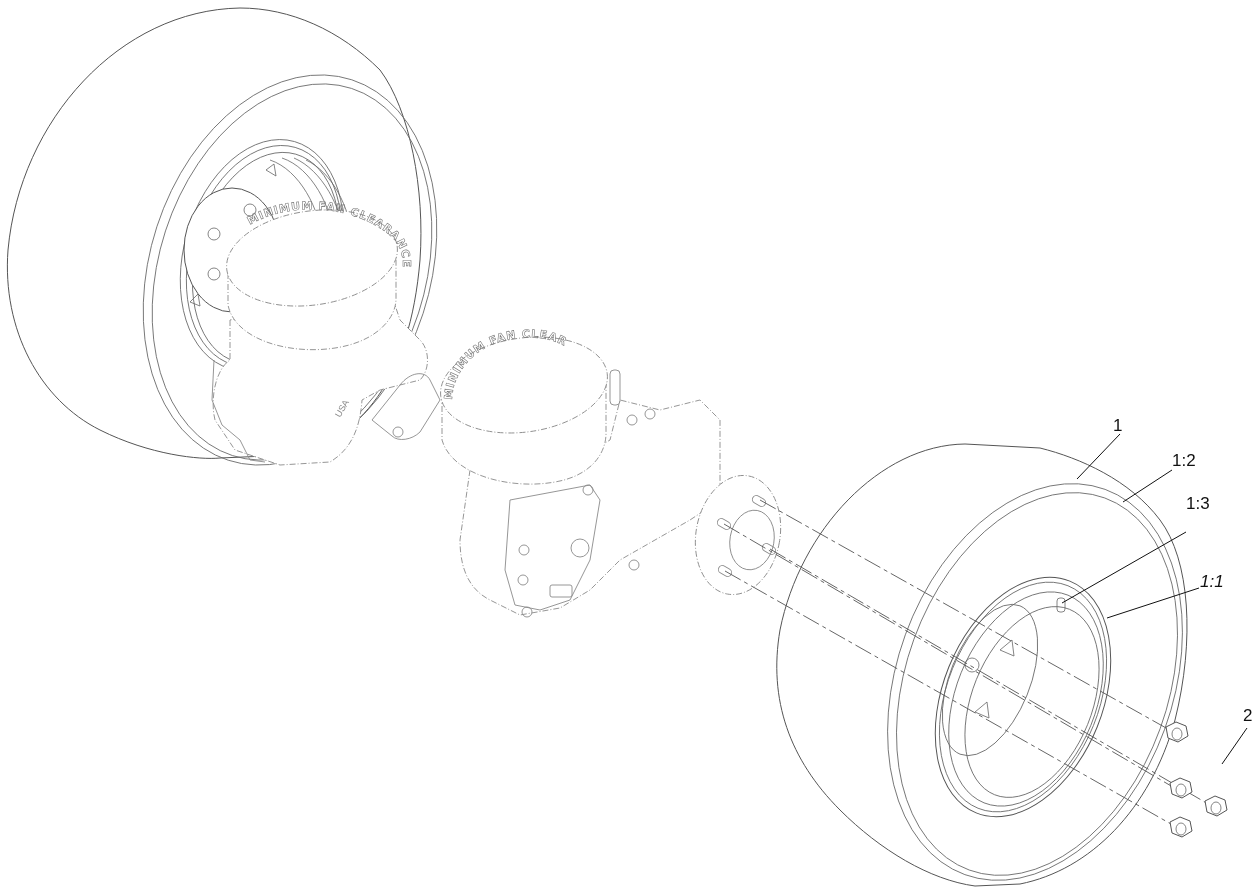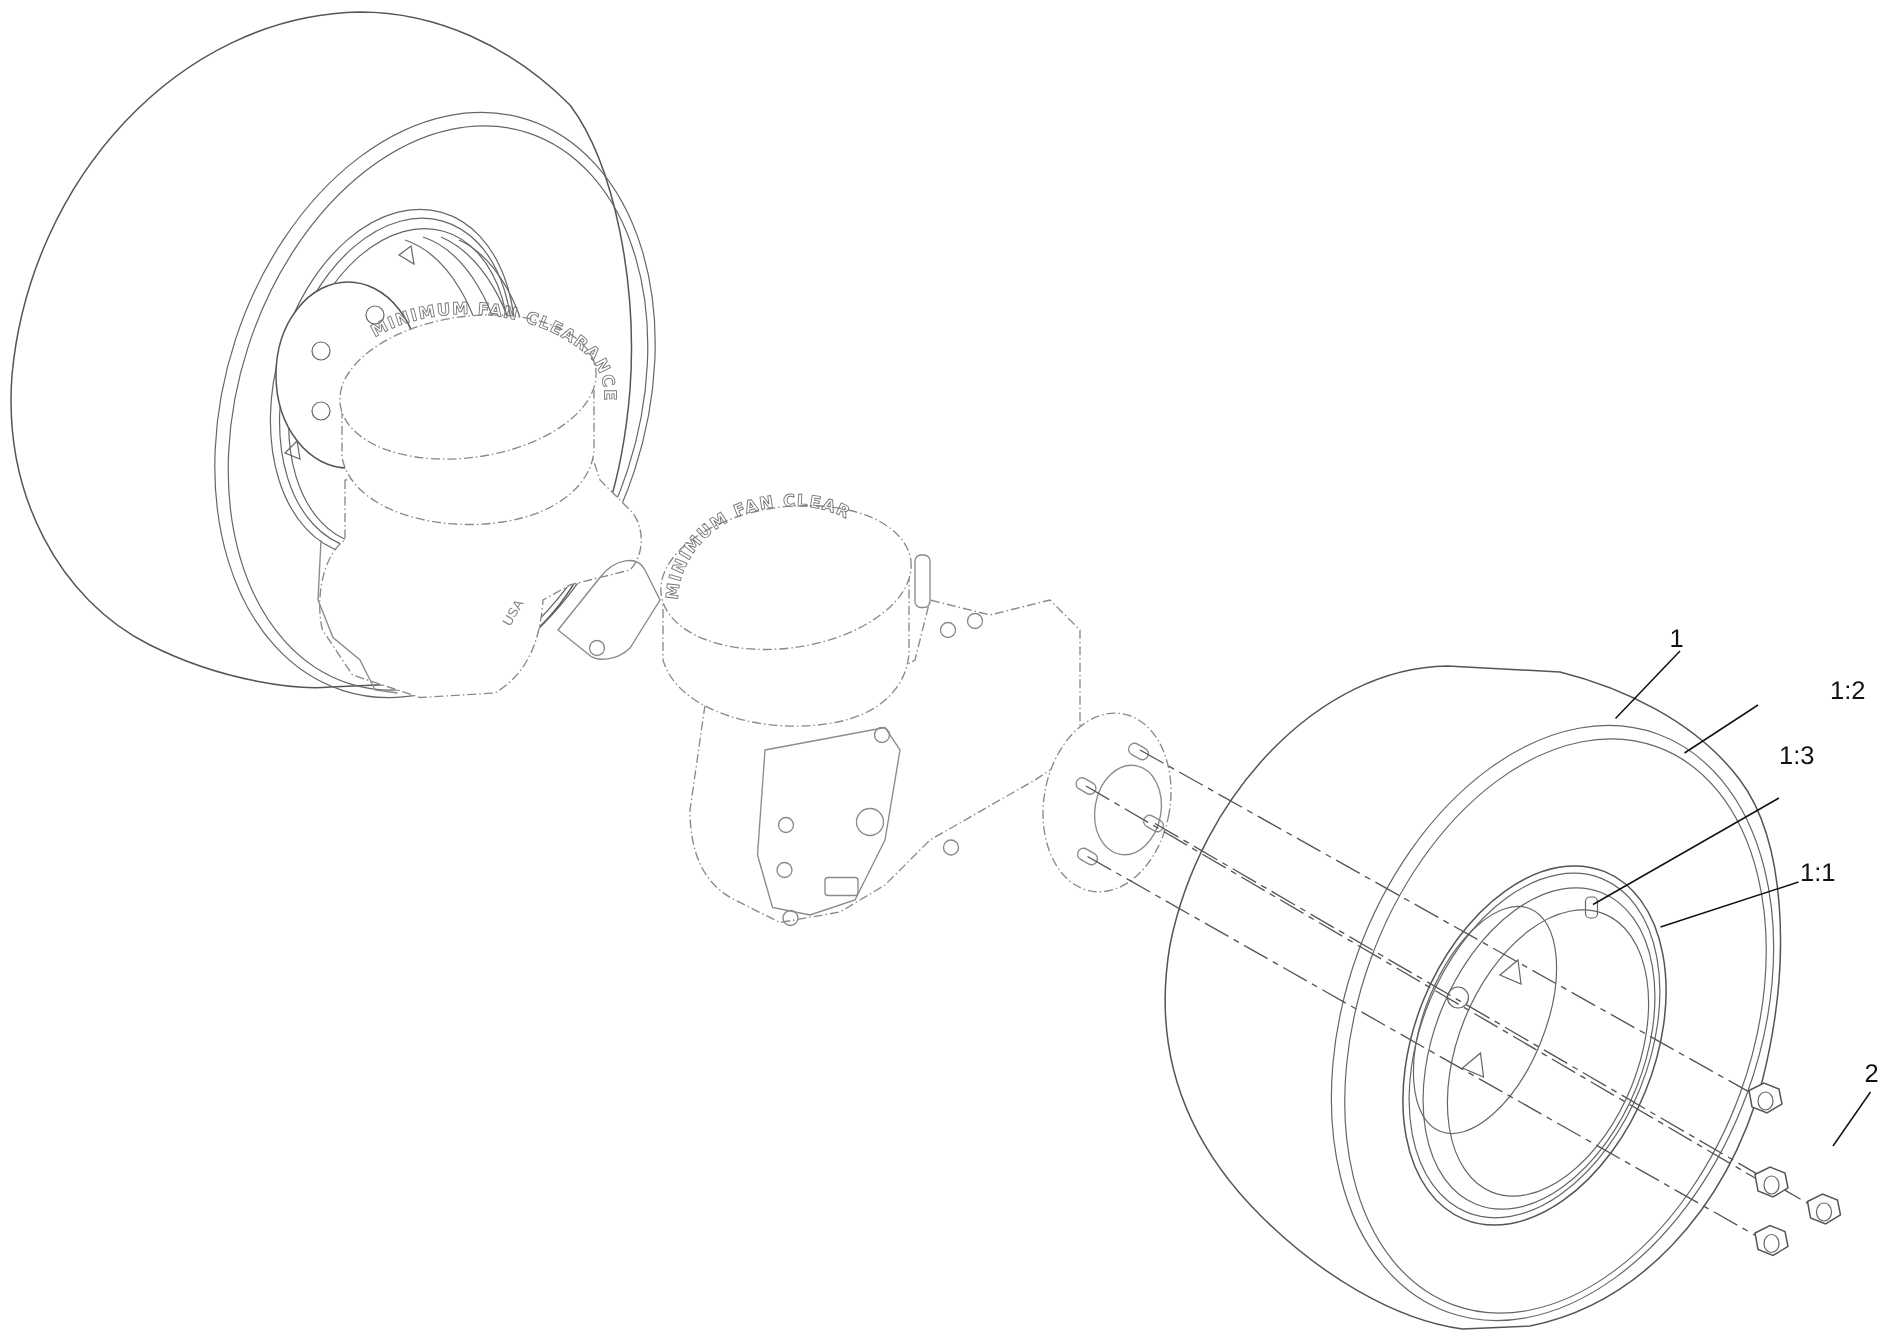--- a/index.html
+++ b/index.html
@@ -139,16 +139,16 @@
   <g>
     <line class="leader" x1="1120" y1="434" x2="1077" y2="479"></line>
     <line class="leader" x1="1172" y1="470" x2="1123" y2="502"></line>
     <line class="leader" x1="1186" y1="532" x2="1062" y2="603"></line>
     <line class="leader" x1="1199" y1="588" x2="1107" y2="618"></line>
     <line class="leader" x1="1247" y1="728" x2="1222" y2="764"></line>
   </g>
 </svg>
 
 <div class="callout-label" style="left:1113px; top:417px;">1</div>
-<div class="callout-label" style="left:1220px; top:452px;">1:2</div>
+<div class="callout-label" style="left:1172px; top:452px;">1:2</div>
 <div class="callout-label" style="left:1186px; top:495px;">1:3</div>
-<div class="callout-label" style="left:1200px; top:573px;">1:1</div>
+<div class="callout-label" style="left:1200px; top:573px;font-style:italic;">1:1</div>
 <div class="callout-label" style="left:1243px; top:707px;">2</div>
 
 </body></html>

